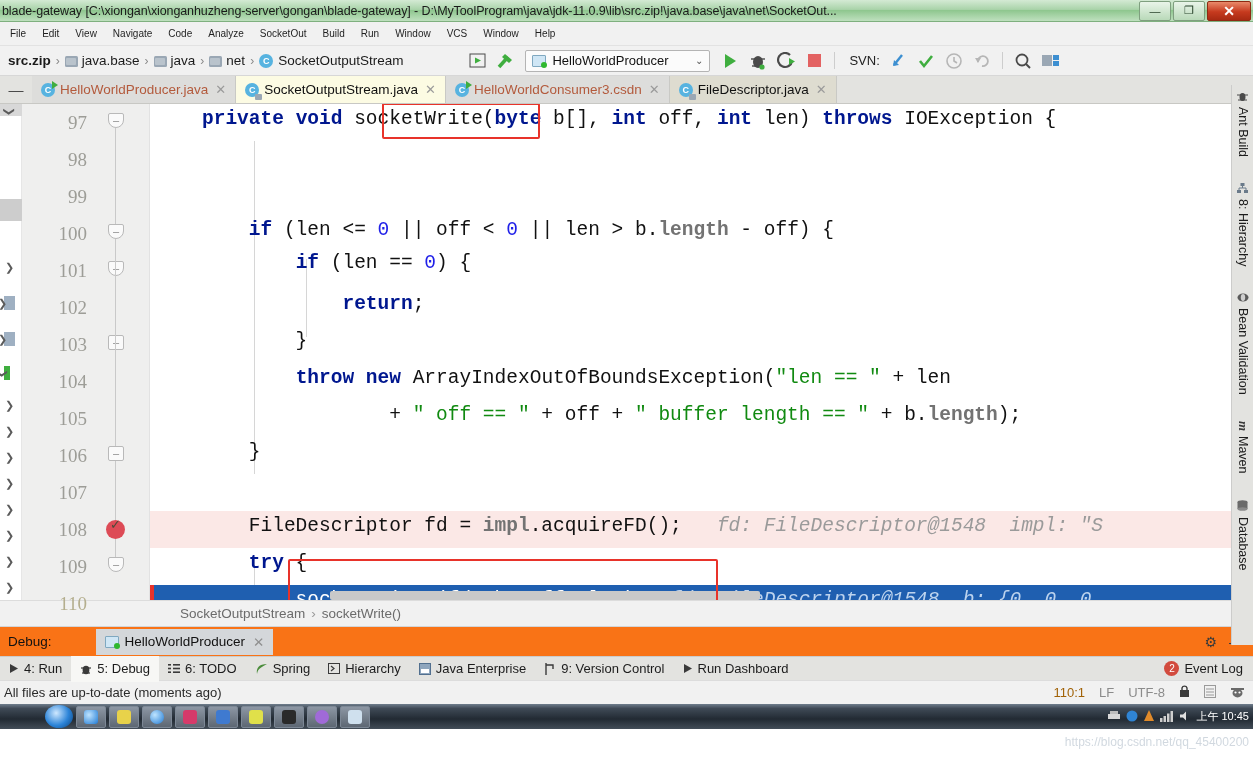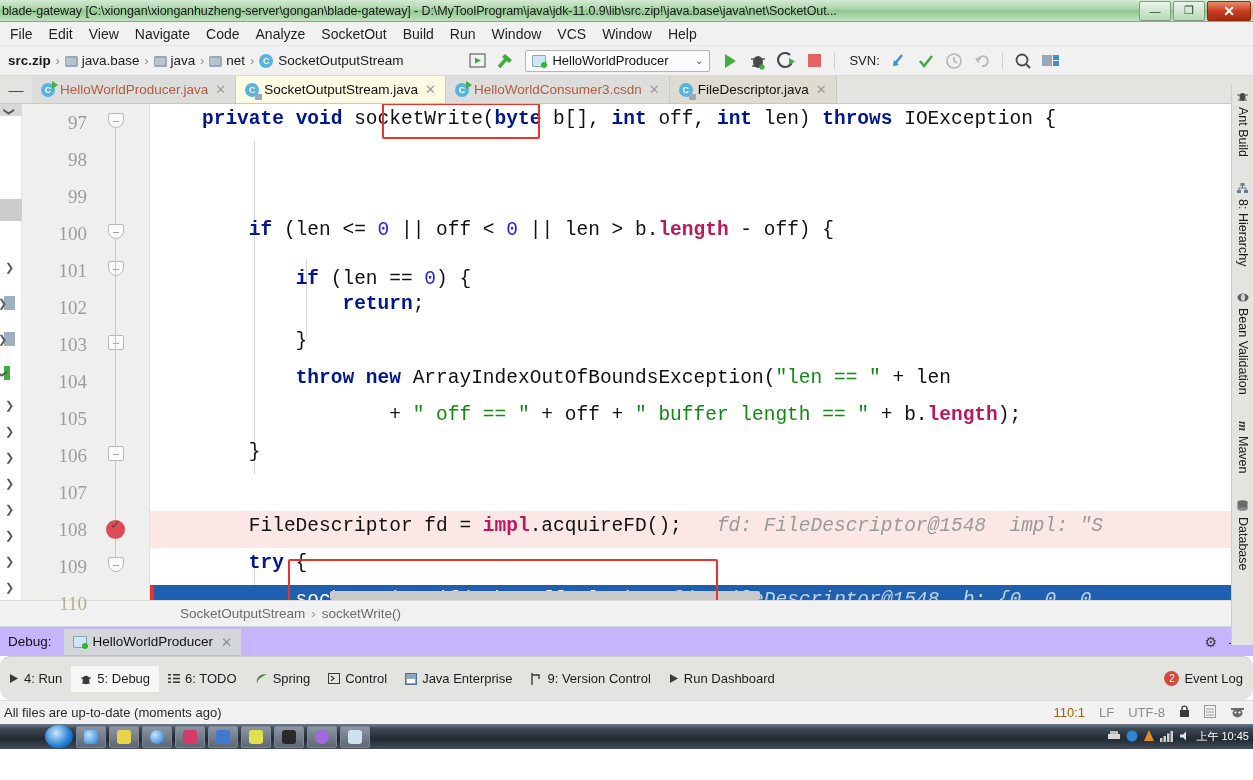--- a/index.html
+++ b/index.html
@@ -31,21 +31,21 @@
     background:linear-gradient(180deg,#e98a6a,#c63a1e 55%,#a82a12);
     border-color:#8e2a12; color:#fff; font-weight:bold; font-size:14px;
   }
 
   
   .menubar{
     height:24px; background:#f1f1f1; display:flex; align-items:center;
     padding-left:2px; border-bottom:1px solid #e2e2e2;
   }
   .menu-item{
-    font-size:14px; color:#1f1f1f; padding:2px 8px; white-space:nowrap; cursor:default;
+    font-size:10px; color:#1f1f1f; padding:2px 8px; white-space:nowrap; cursor:default;
   }
 
   
   .navbar{
     height:30px; background:#f1f1f1; display:flex; align-items:center;
     border-bottom:1px solid #d7d7d7; padding-left:8px;
   }
   .crumb{ display:flex;align-items:center; font-size:13.5px; color:#1b1b1b; white-space:nowrap;}
   .crumb.b{ font-weight:bold; }
   .crumb-sep{ color:#8a8a8a; margin:0 5px; font-size:12px; }
@@ -133,21 +133,21 @@
   }
   .row{ position:absolute; left:0; right:0; height:37px; }
   .row .txt{ position:absolute; left:52px; top:4px; white-space:pre; }
   .row.exec{ background:#1f5fb0; }
   .row.exec .txt{ color:#ffffff; }
   .row.bp{ background:#fbe8e6; }
 
   .k{ color:#00178f; font-weight:bold; }   
   .n{ color:#2020e8; }                      
   .s{ color:#118a11; }                      
-  .f{ color:#be185d; font-weight:bold;margin-top:30px; }    
+  .f{ color:#737373; font-weight:bold;margin-top:30px; }    
   .p{ color:#111; }                         
   .hint{ color:#9a9a9a; font-style:italic; }
   .row.exec .hint{ color:#bcd3ee; }
 
   .indent-guide{ position:absolute; width:1px; background:#d6d6d6; }
 
   .redbox{ position:absolute; border:2.5px solid #e8332a; border-radius:2px; pointer-events:none; }
 
   
   .inspect{
@@ -161,37 +161,37 @@
   
   .editor-crumb{
     height:26px; background:#f1f1f1; border-top:1px solid #dcdcdc;
     display:flex; align-items:center; padding-left:180px;
     font-size:13.5px; color:#6b6b6b;
   }
   .editor-crumb .sep{ margin:0 6px; color:#9a9a9a;}
 
   
   .debugbar{
-    height:30px; background:#c4b5fd; display:flex; align-items:center;
-    border-top:1px solid #d2d5d8; padding-left:8px;
+    height:30px; background:#f97316; display:flex; align-items:center;
+    border-top:1px solid #d2d5d8; padding-left:8px;gap:32px;
   }
   .debug-label{ font-size:13.5px; color:#111; margin-right:12px;}
   .debug-tab{
     display:flex;align-items:center; background:#d4d7da; height:26px;
     padding:0 9px; font-size:13.5px; color:#111;
   }
   .debug-tab .ico{width:14px;height:12px;background:#cfe6f5;border:1px solid #7fa8c0;margin-right:6px;position:relative;border-radius:1px;}
   .debug-tab .ico:after{content:"";position:absolute;right:-2px;bottom:-2px;width:6px;height:6px;border-radius:50%;background:#2fb82f;}
   .debug-tab .x{margin-left:8px;color:#8f8f8f;}
   .debug-actions{margin-left:auto;display:flex;align-items:center;gap:12px;padding-right:10px;color:#3a3a3a;font-size:14px;}
 
   
   .toolbar-bottom{
-    height:44px; background:#e3e3e0; display:flex; align-items:center;
-    border-top:1px solid #cccccb; font-size:13px; color:#1c1c1c;border-radius:11px;
+    height:24px; background:#e3e3e0; display:flex; align-items:center;
+    border-top:1px solid #cccccb; font-size:13px; color:#1c1c1c;
   }
   .tw{ display:flex;align-items:center; padding:0 9px; height:26px; white-space:nowrap;}
   .tw.active{ background:#f7f7f5; }
   .tw .g{ margin-right:5px; display:inline-flex; }
   .tw-right{ margin-left:auto; display:flex; align-items:center; padding-right:10px;}
   .evt-badge{
     width:15px;height:15px;border-radius:50%;background:#d24b3e;color:#fff;
     font-size:10px;display:inline-flex;align-items:center;justify-content:center;margin-right:5px;
   }
 
@@ -469,21 +469,21 @@
         <span class="txt"><span class="k">private</span> <span class="k">void</span> <span class="p">socketWrite(</span><span class="k">byte</span><span class="p"> b[], </span><span class="k">int</span><span class="p"> off, </span><span class="k">int</span><span class="p"> len) </span><span class="k">throws</span><span class="p"> IOException {</span></span>
       </div>
 
       <div class="row" style="top:37px"></div>
       <div class="row" style="top:74px"></div>
 
       <div class="row" style="top:111px">
         <span class="txt"><span class="p">    </span><span class="k">if</span><span class="p"> (len &lt;= </span><span class="n">0</span><span class="p"> || off &lt; </span><span class="n">0</span><span class="p"> || len &gt; b.</span><span class="f">length</span><span class="p"> - off) {</span></span>
       </div>
 
-      <div class="row" style="top:160px">
+      <div class="row" style="top:144px">
         <span class="txt"><span class="p">        </span><span class="k">if</span><span class="p"> (len == </span><span class="n">0</span><span class="p">) {</span></span>
       </div>
 
       <div class="row" style="top:185px">
         <span class="txt"><span class="p">            </span><span class="k">return</span><span class="p">;</span></span>
       </div>
 
       <div class="row" style="top:222px">
         <span class="txt"><span class="p">        }</span></span>
       </div>
@@ -589,21 +589,21 @@
       </span>
       <span>Spring</span>
     </div>
     <div class="tw">
       <span class="g">
         <svg width="12" height="11">
             <rect x="0.5" y="0.5" width="11" height="10" fill="none" stroke="#3a3a3a"></rect>
             <path d="M3 3 L6 5.5 L3 8" stroke="#3a3a3a" stroke-width="1.2" fill="none"></path>
           </svg>
       </span>
-      <span>Control</span>
+      <span>Hierarchy</span>
     </div>
     <div class="tw">
       <span class="g">
         <svg width="12" height="12">
             <rect x="0.5" y="0.5" width="11" height="11" fill="#8fa6bd" stroke="#52708f"></rect>
             <rect x="2" y="6" width="8" height="4" fill="#fff"></rect>
           </svg>
       </span>
       <span>Java Enterprise</span>
     </div>

